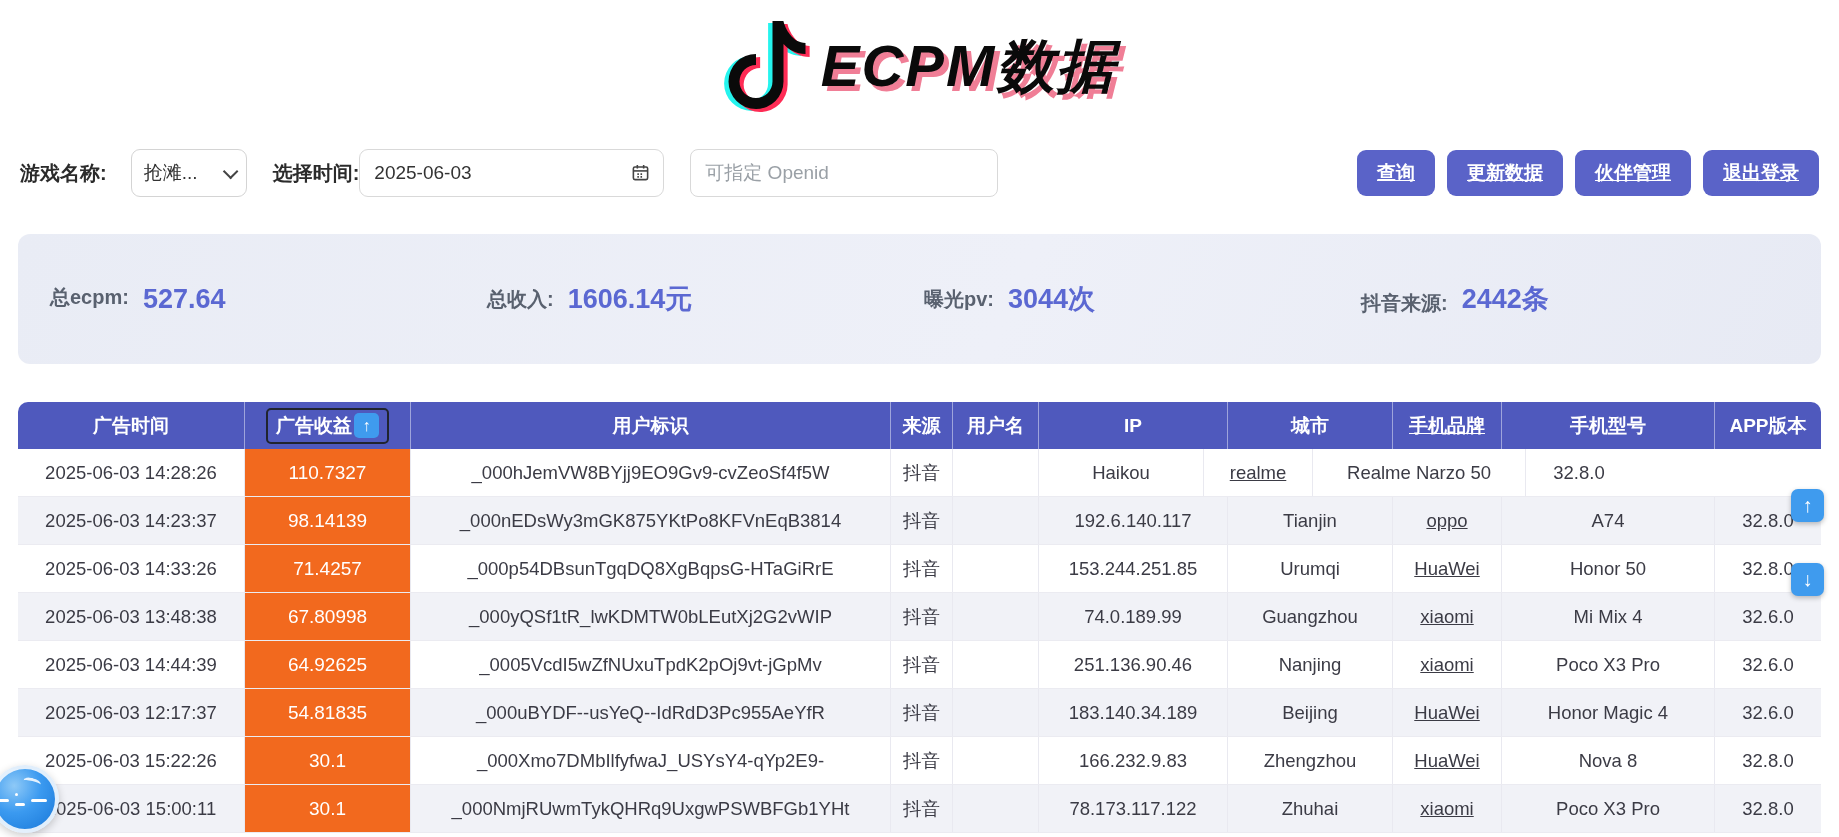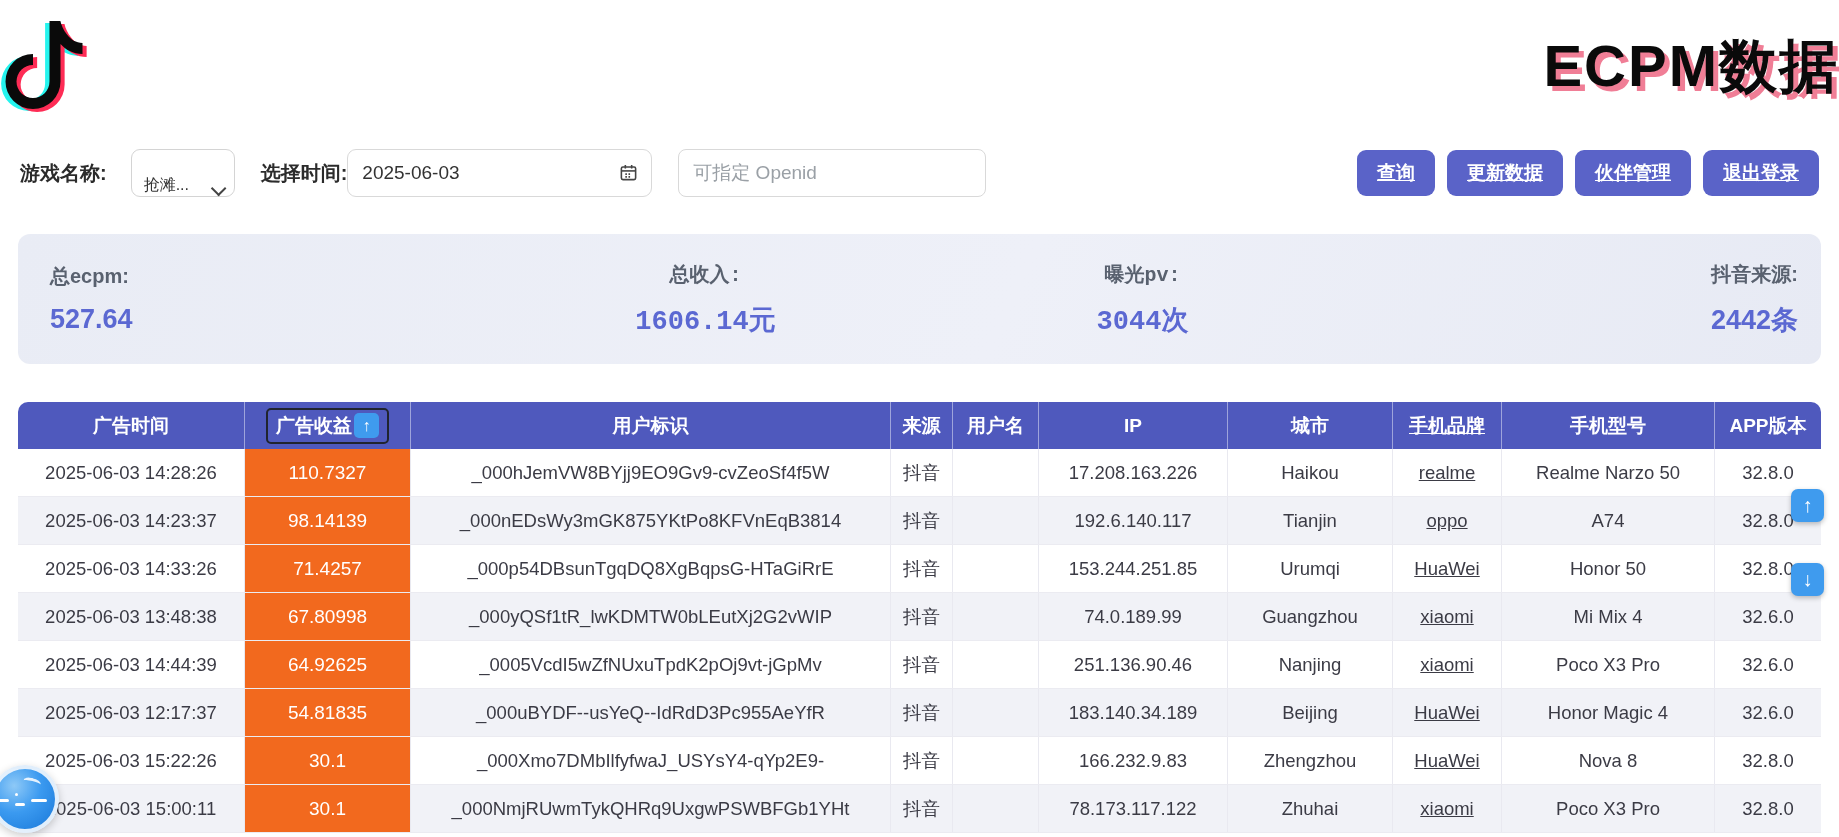--- a/index.html
+++ b/index.html
@@ -1,55 +1,55 @@
 <!DOCTYPE html>
 <html><head>
 <meta charset="utf-8">
 <style>
   * { margin:0; padding:0; box-sizing:border-box; }
   html,body { background:#ffffff; }
   body { font-family:"Liberation Sans", sans-serif; }
   .page { position:relative; width:1839px; height:837px; overflow:hidden; background:#fff; }
 
   
-  .logo-row { display:flex; justify-content:space-between; align-items:center; padding-top:16px; height:118px; }
+  .logo-row { display:flex; justify-content:center; align-items:center; padding-top:16px; height:118px;font-style:italic; }
   .logo-icon { margin-right:10px; }
   .logo-title { font-size:58px; font-weight:900; color:#0a0a0a; letter-spacing:2px;
                 text-shadow:5px 5px 0 #f07e96; }
 
   
   .filter-row { display:flex; align-items:center; margin:30px 20px 0 20px; height:50px; }
   .f-label { font-size:20px; font-weight:700; color:#2b2b2b; white-space:nowrap; }
-  .select-box { display:flex; align-items:flex-end; justify-content:space-between; width:104px; height:48px;
+  .select-box { display:flex; align-items:center; justify-content:space-between; width:116px; height:48px;
                 border:1px solid #d4d4d4; border-radius:9px; margin-left:24px; padding:0 12px;
-                font-size:16px; color:#333; background:#fff; cursor:pointer; }
+                font-size:19px; color:#333; background:#fff; cursor:pointer; }
   .chev { width:11px; height:11px; border-right:2.5px solid #444; border-bottom:2.5px solid #444;
           transform:rotate(45deg) translateY(-3px); }
   .gap24 { width:26px; }
   .text-input { height:48px; border:1px solid #d9d9d9; border-radius:9px; font-size:19px; color:#333;
                 padding:0 14px; outline:none; background:#fff; font-family:"Liberation Sans", sans-serif; }
   .date-wrap { position:relative; }
   .date-input { width:305px; padding-right:44px; }
   .cal-icon { position:absolute; right:14px; top:14px; }
   .openid-input { width:308px; margin-left:26px;border-radius:8px; }
   .text-input::placeholder { color:#9aa0a6; }
   .spacer { flex:1; }
   .btn { height:46px; padding:0 20px; margin-left:12px; border:none; border-radius:9px;
          background:#5a63c8; color:#fff; font-size:19px; font-weight:700; cursor:pointer;
          font-family:"Liberation Sans", sans-serif;text-decoration:underline; }
 
   
   .stats-bar { margin:36px 18px 0 18px; height:130px; border-radius:12px;
                background:linear-gradient(115deg,#e9ecf5 0%,#eef0f8 55%,#e7eaf4 100%);
                display:flex; align-items:center; }
-  .stat { flex:1; display:flex; flex-direction:column; gap:14px; }
+  .stat { flex:1; display:flex; flex-direction:row; gap:14px; }
   .stat-label { font-size:20px; font-weight:700; color:#59616f; }
   .stat-value { font-size:27px; font-weight:700; color:#5b68d2; }
   .stat.left  { align-items:flex-start; padding-left:32px; }
-  .stat.center{ align-items:center;font-family:Liberation Mono, monospace; }
+  .stat.center{ align-items:center; }
   .stat.right { align-items:flex-end; padding-right:23px; }
 
   
   .table { margin:38px 18px 0 18px; }
   .thead { display:flex; background:#4f59bd; color:#fff; height:47px; align-items:stretch;
            border-radius:10px 10px 0 0; overflow:hidden; }
   .th { display:flex; align-items:center; justify-content:center; font-size:19px; font-weight:700;
         border-right:1px solid rgba(255,255,255,0.45); }
   .th:last-child { border-right:none; }
   .sort-wrap { display:inline-flex; align-items:center; gap:2px; border:2px solid #20242f;
@@ -170,21 +170,20 @@
       <div class="th col-8">手机型号</div>
       <div class="th col-9">APP版本</div>
     </div>
     <div class="tbody">
         <div class="tr">
           <div class="td col-0">2025-06-03 14:28:26</div>
           <div class="td col-1 revenue">110.7327</div>
           <div class="td col-2">_000hJemVW8BYjj9EO9Gv9-cvZeoSf4f5W</div>
           <div class="td col-3">抖音</div>
           <div class="td col-4"></div>
-          <div class="td col-5">17.208.163.226</div>
           <div class="td col-6">Haikou</div>
           <div class="td col-7">realme</div>
           <div class="td col-8">Realme Narzo 50</div>
           <div class="td col-9">32.8.0</div>
         </div>
         <div class="tr alt">
           <div class="td col-0">2025-06-03 14:23:37</div>
           <div class="td col-1 revenue">98.14139</div>
           <div class="td col-2">_000nEDsWy3mGK875YKtPo8KFVnEqB3814</div>
           <div class="td col-3">抖音</div>

